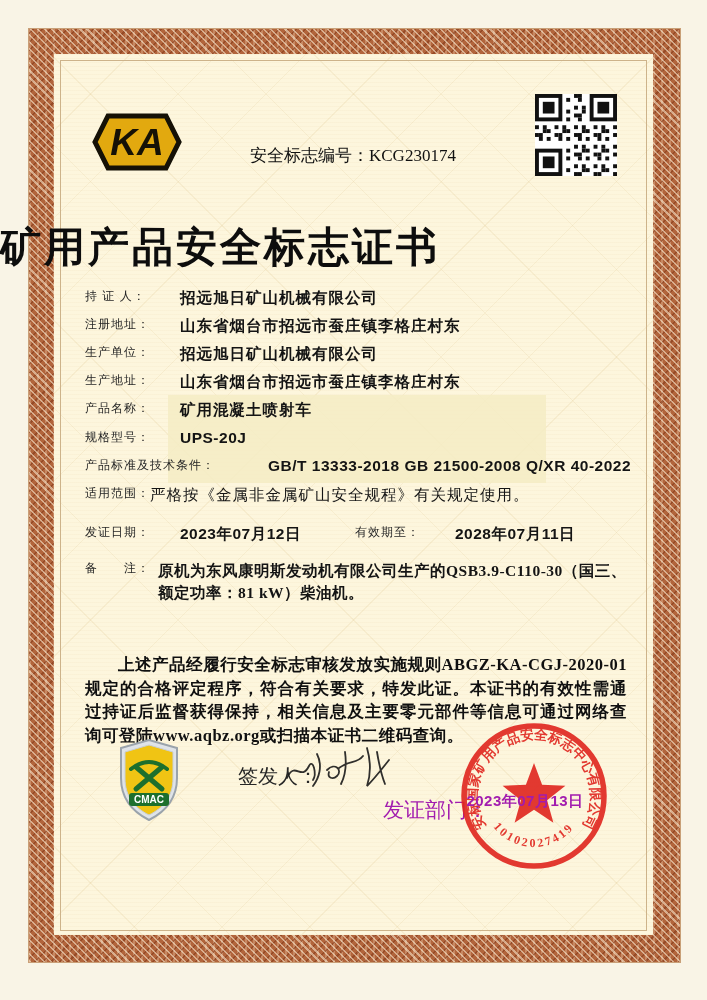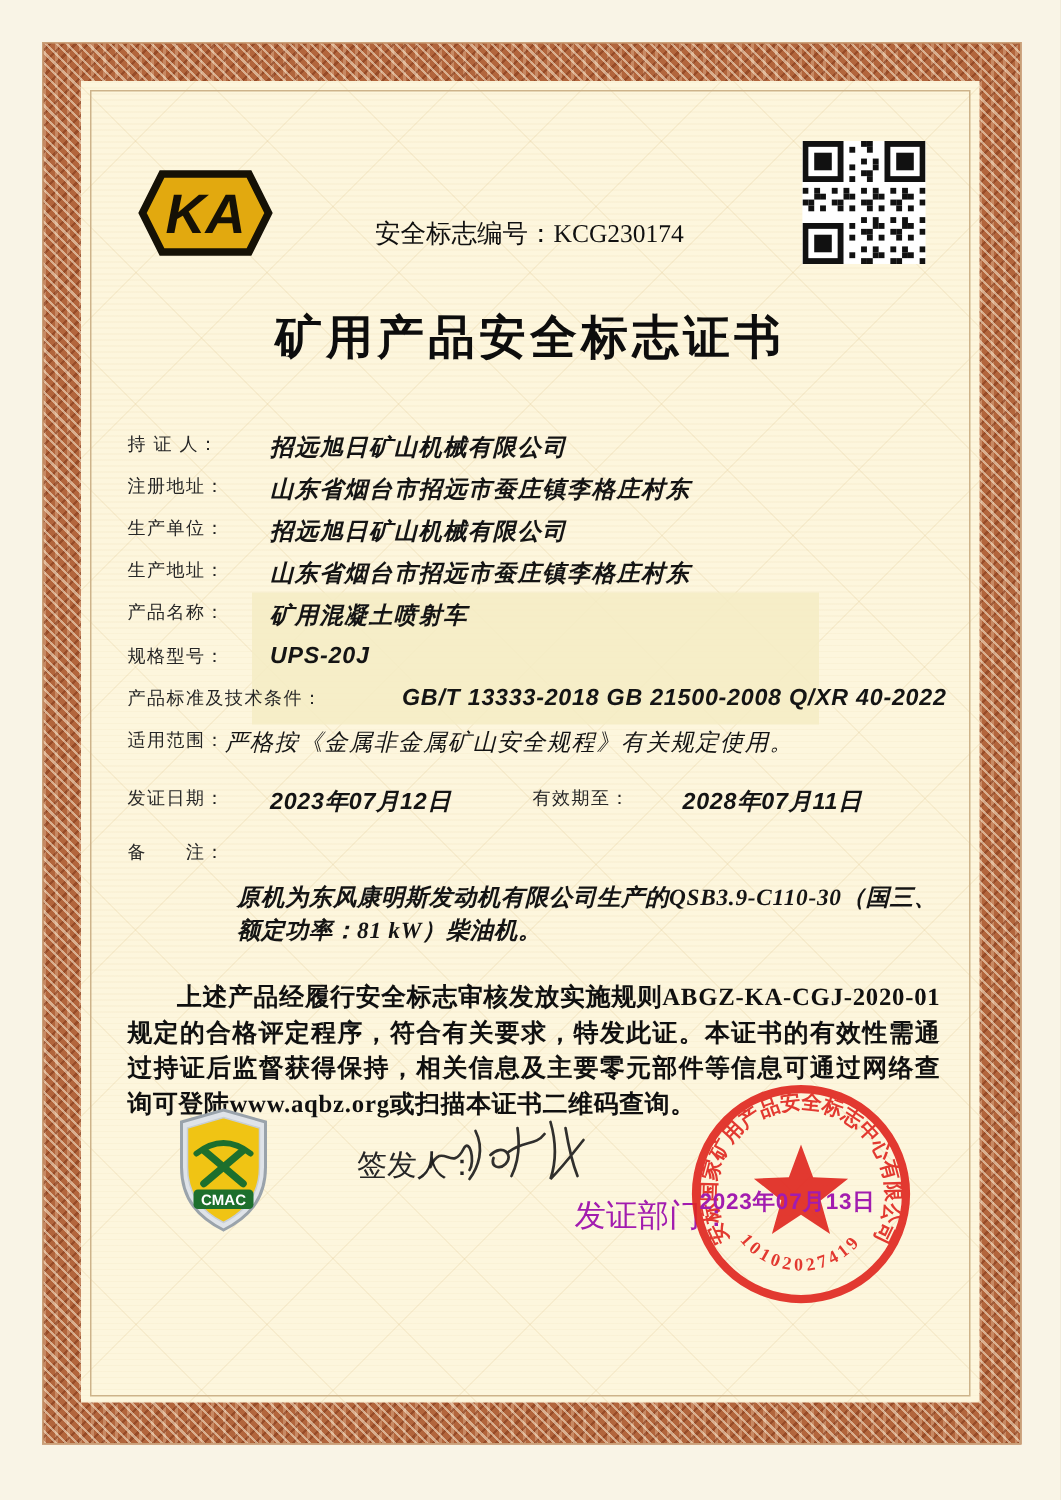--- a/index.html
+++ b/index.html
@@ -35,38 +35,38 @@
     position:absolute; left:168px; top:395px; width:378px; height:88px;
     background:#f5ecc4; opacity:.85;
   }
   .ka{ position:absolute; left:92px; top:112px; }
   .certno{
     position:absolute; left:250px; top:128px; white-space:nowrap;
     font-family:"Liberation Serif", serif; font-size:17px; color:#111;margin-top:16px;
   }
   .qr{ position:absolute; left:535px; top:94px; width:82px; height:82px; background:#fff; }
   .title{
-    position:absolute; left:0; top:204px; width:100%; text-align:center;
-    font-family:"Liberation Serif", serif; font-weight:bold; font-size:31px;
+    position:absolute; left:0; top:220px; width:100%; 
+    font-family:"Liberation Serif", serif; font-weight:bold; font-size:41px;
     letter-spacing:3px; color:#0d0d0d;
   }
   .row{ position:absolute; left:85px; white-space:nowrap; height:22px; }
   .row .lb{ position:absolute; left:0; font-size:12px; color:#262626; letter-spacing:1px; }
-  .row .val{ position:absolute; font-family:"Liberation Serif", serif; font-size:15.5px; color:#141414; font-weight:bold; letter-spacing:1px;font-style:italic; }
+  .row .val{ position:absolute; font-family:"Liberation Serif", serif; font-size:15.5px; color:#141414; font-weight:bold; letter-spacing:1px; }
   .val-a{ left:95px; }
   .val-b{ left:183px; font-family:"Liberation Sans", sans-serif !important; font-weight:bold; letter-spacing:.5px !important;}
   .val-c{ left:65px; font-weight:normal !important; }
   .val-mono{ font-family:"Liberation Sans", sans-serif !important; letter-spacing:.5px !important; }
   .r0{top:288px}.r1{top:316px}.r2{top:344px}.r3{top:372px}
   .r4{top:400px}.r5{top:429px}.r6{top:457px}.r7{top:485px}
   .daterow{ top:524px; }
   .daterow .lb2{ position:absolute; left:270px; font-size:12px; color:#262626; letter-spacing:1px;}
   .daterow .dv1{ left:95px; } .daterow .dv2{ left:370px; }
   .remark{ top:560px; }
-  .remark .val{ left:73px; width:470px; white-space:normal; line-height:21.5px; letter-spacing:.5px;margin-top:28px;}
+  .remark .val{ left:73px; width:470px; white-space:normal; line-height:21.5px; letter-spacing:.5px;}
   .statement{
     position:absolute; left:85px; top:637px; width:542px;
     font-family:"Liberation Serif", serif; font-weight:bold; font-size:16.5px;
     line-height:23.5px; color:#101010; text-align:justify; text-indent:2em; letter-spacing:.5px;margin-top:16px;
   }
   .cmac{ position:absolute; left:115px; top:738px; }
   .signer{ position:absolute; left:238px; top:763px; font-size:20px; color:#262626; }
   .issuer{ position:absolute; left:383px; top:796px; font-size:21px; color:#a21caf; }
   .sig{ position:absolute; left:283px; top:744px; }
   .stamp{ position:absolute; left:459px; top:721px; opacity:.9; }

